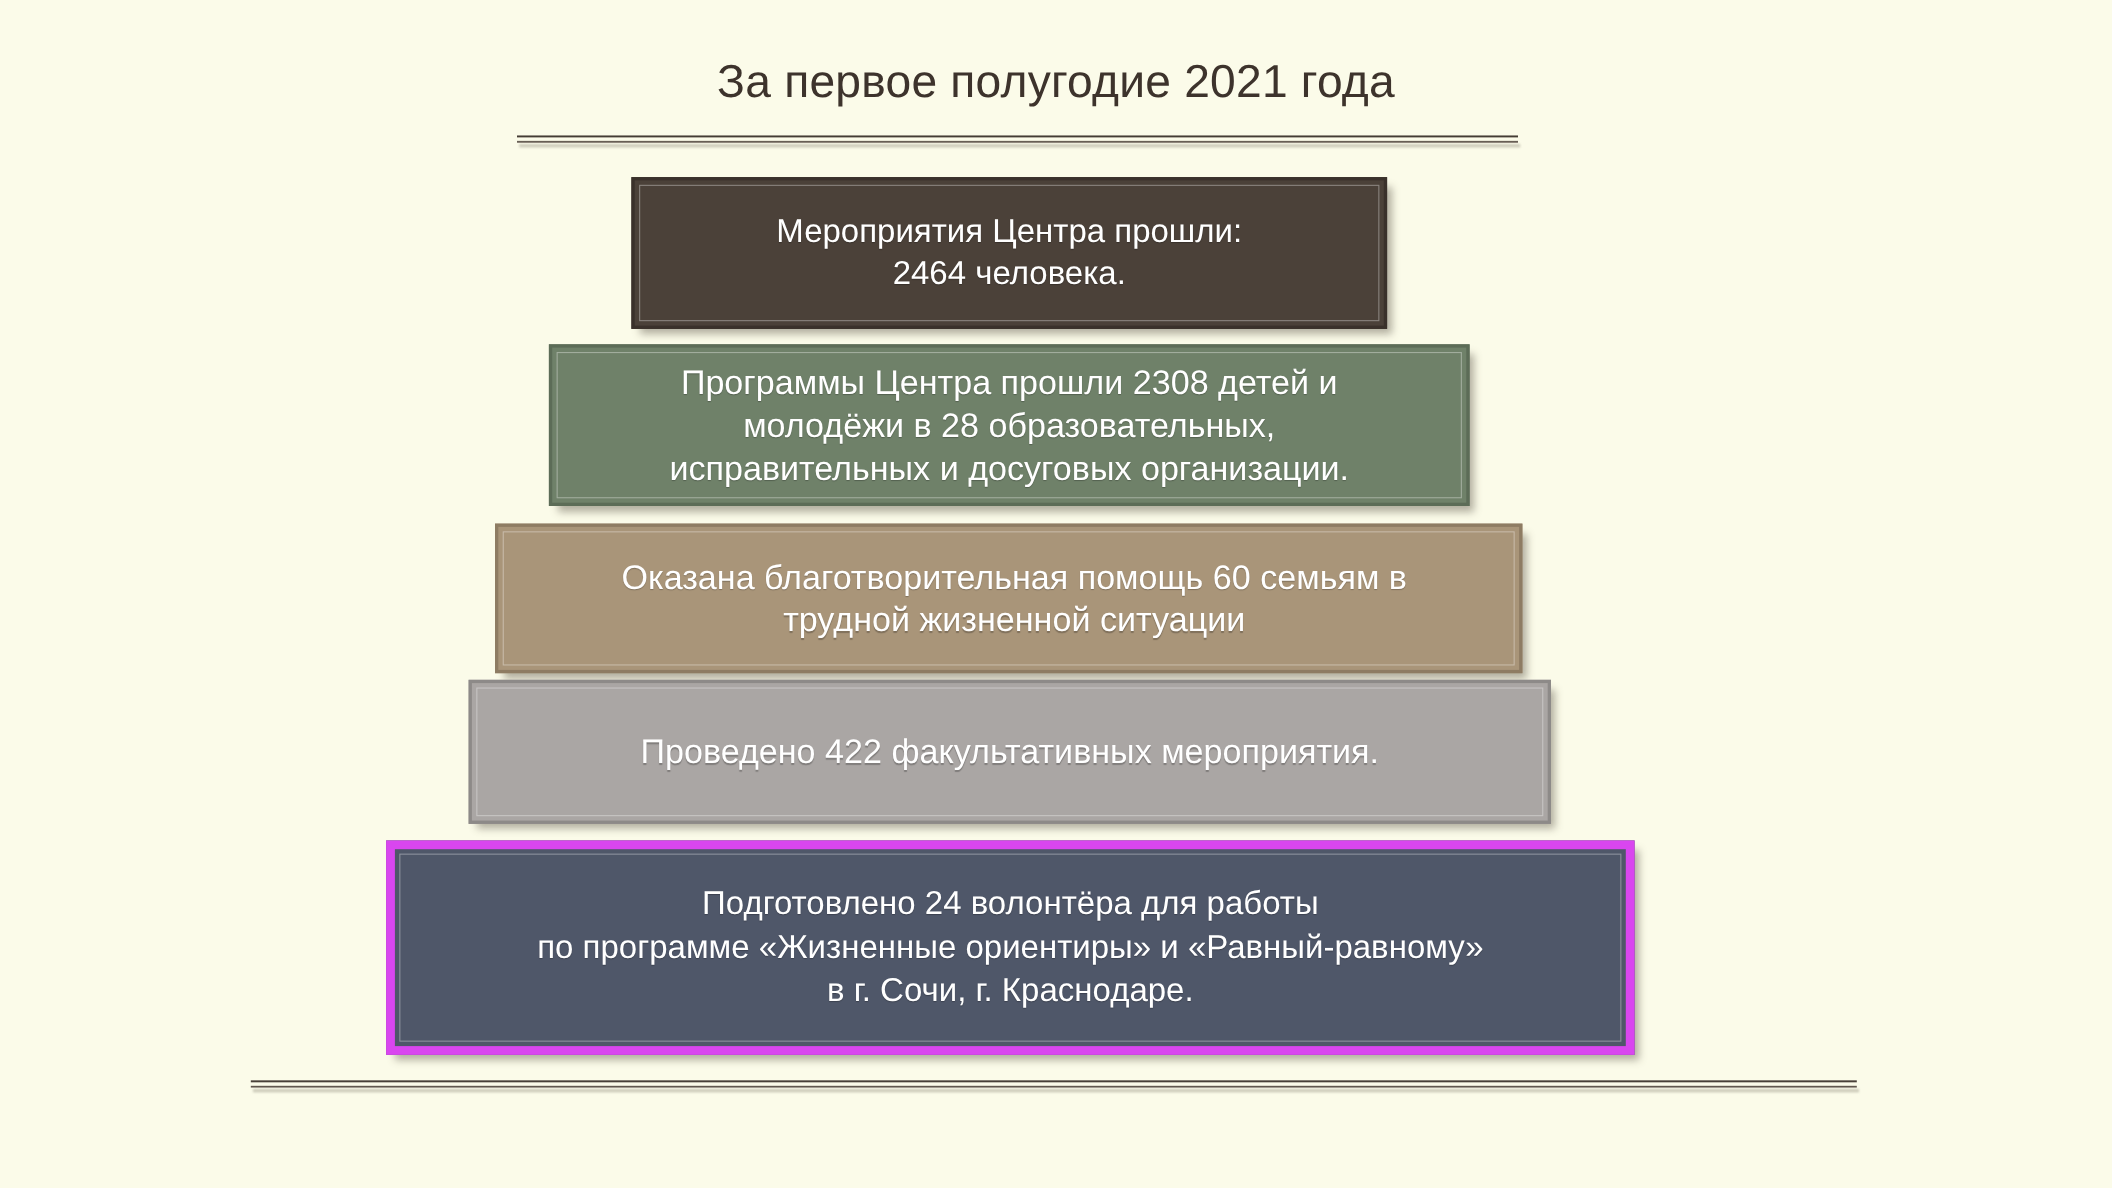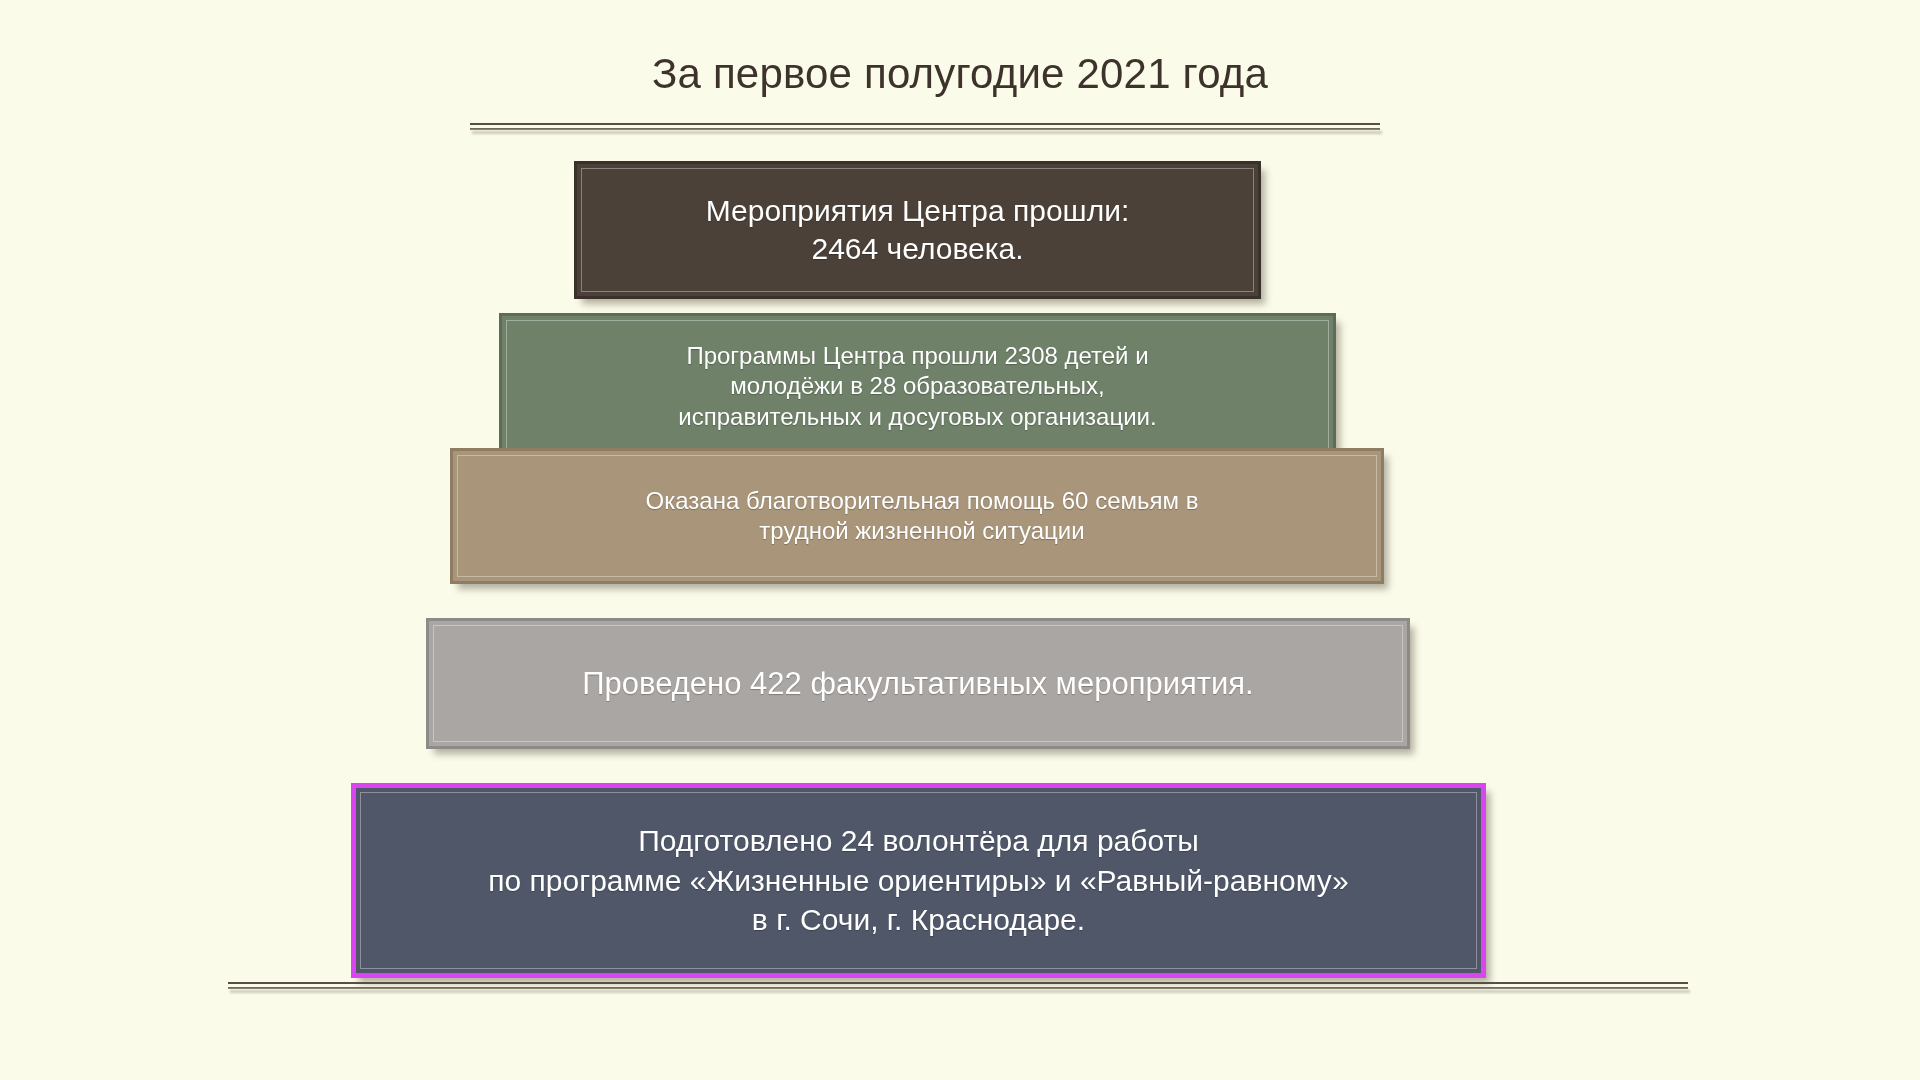--- a/index.html
+++ b/index.html
@@ -90,38 +90,37 @@
     left: 574px;  top: 161px;  width: 687px;  height: 138px;
     background: #4b4139;
     border: 3px solid #3a312b;
   }
   #box-2 {
     left: 499px;  top: 313px;  width: 837px;  height: 147px;
     background: #6f8169;
     border: 3px solid #5c6c57;
   }
   #box-3 {
-    left: 450px;  top: 448px;  width: 934px;  height: 136px;
+    left: 450px;  top: 476px;  width: 934px;  height: 136px;
     background: #a99579;
     border: 3px solid #8e7c63;
     padding-left: 24px;
   }
   #box-4 {
     left: 426px;  top: 618px;  width: 984px;  height: 131px;
     background: #aaa6a4;
     border: 3px solid #8d8a88;
   }
   #box-5 {
     left: 351px;  top: 764px;  width: 1135px;  height: 195px;
     background: #4f5769;
-    border: 5px solid #d946ef;
-    margin-top: 19px;
+    border: 8px solid #d946ef;
   }
 
-  #box-2 .box-text, #box-3 .box-text { font-size: 24px; }
+  #box-2 .box-text, #box-3 .box-text { font-size: 31px; }
   #box-4 .box-text { font-size: 31px; }
   #box-5 .box-text { font-size: 30px; line-height: 1.33; }
 </style>
 </head>
 <body>
 
 <div id="slide-title">За первое полугодие 2021 года</div>
 
 <div class="rule" id="rule-top">
   <div class="ln a"></div>

